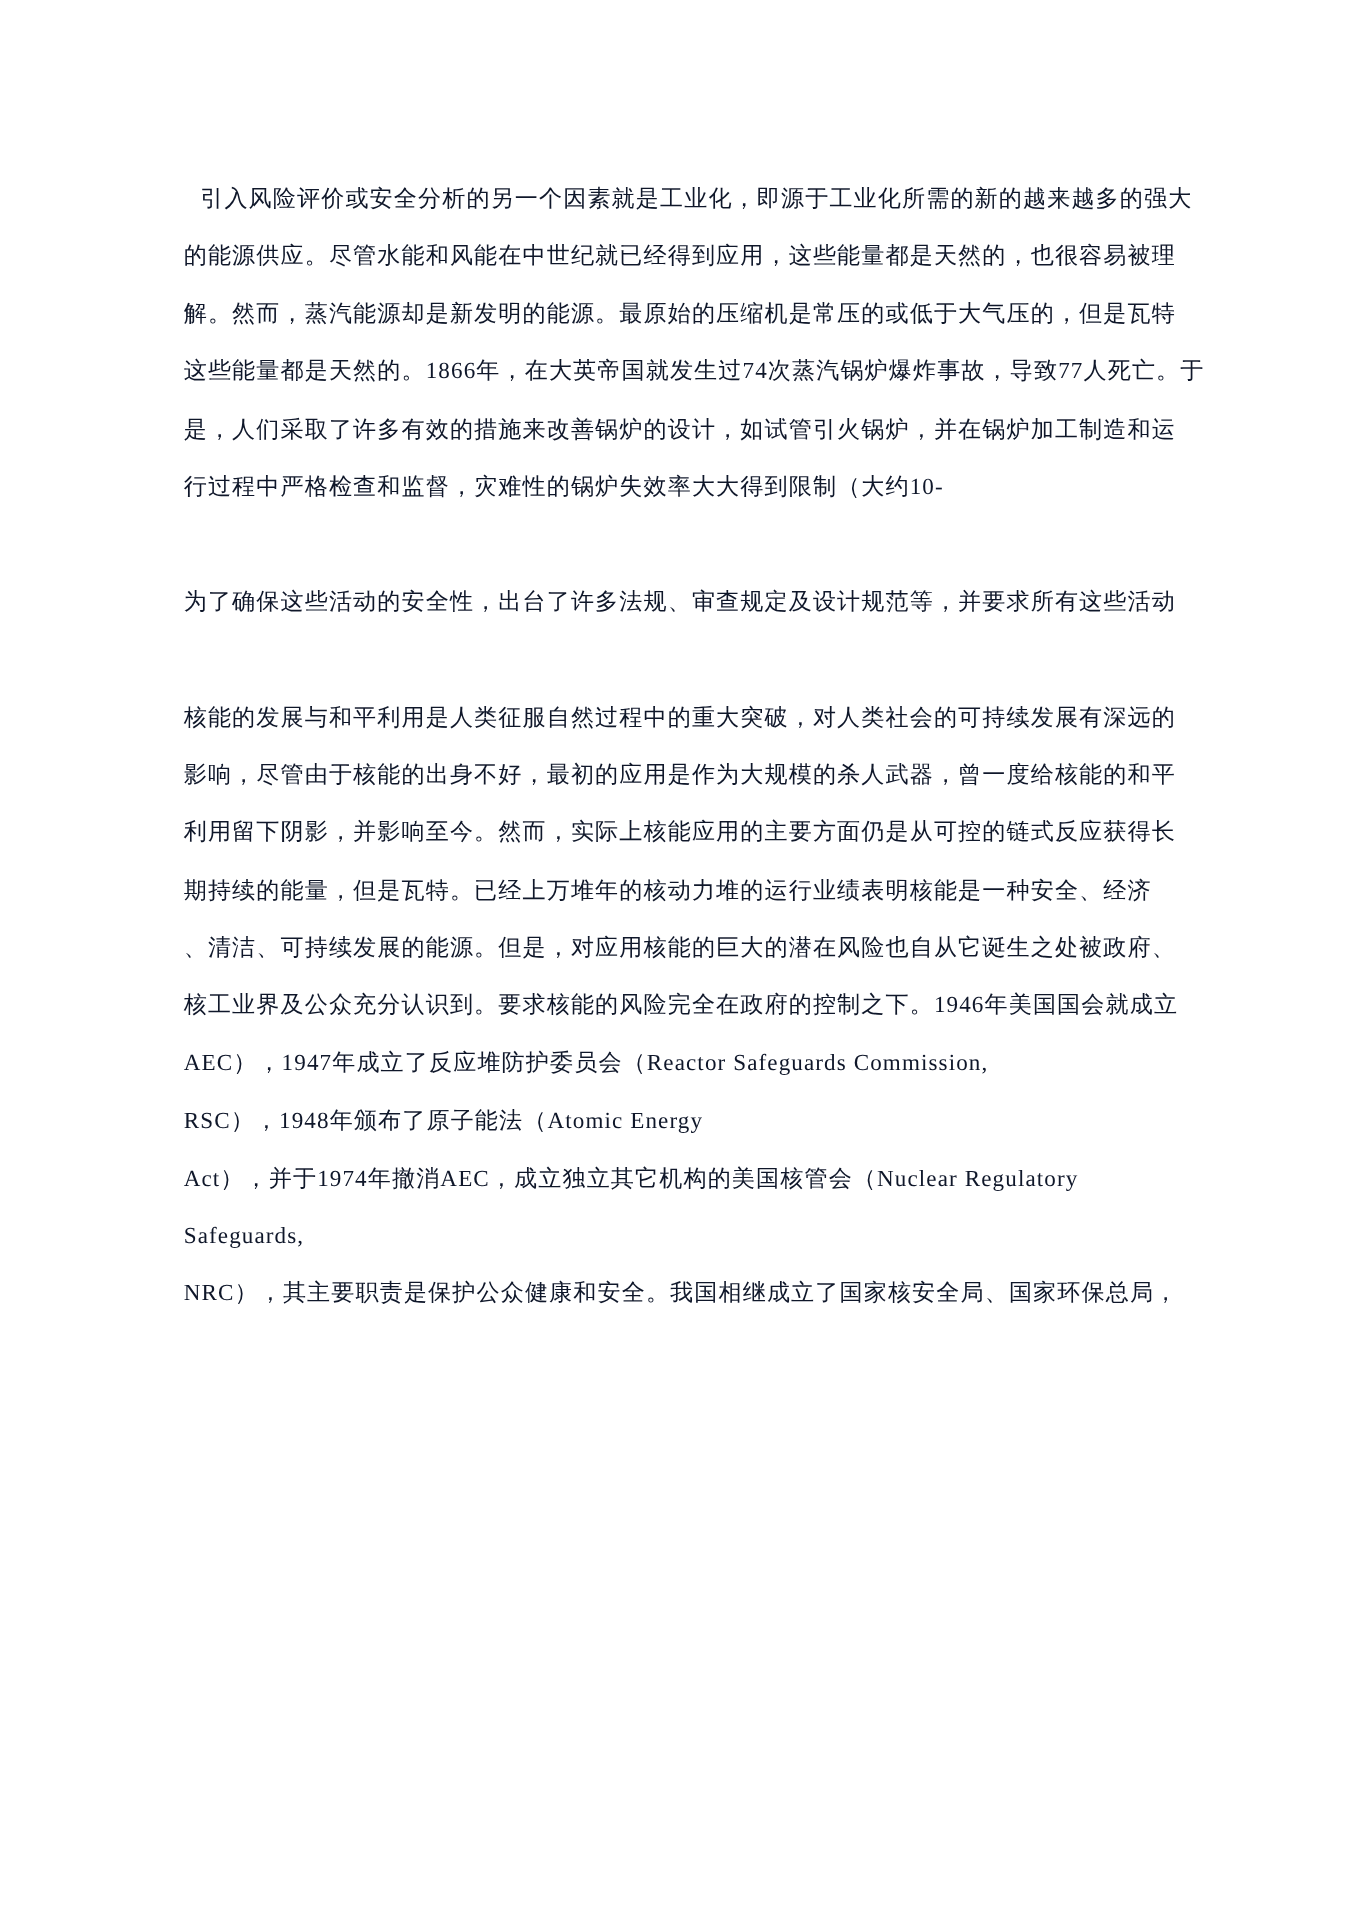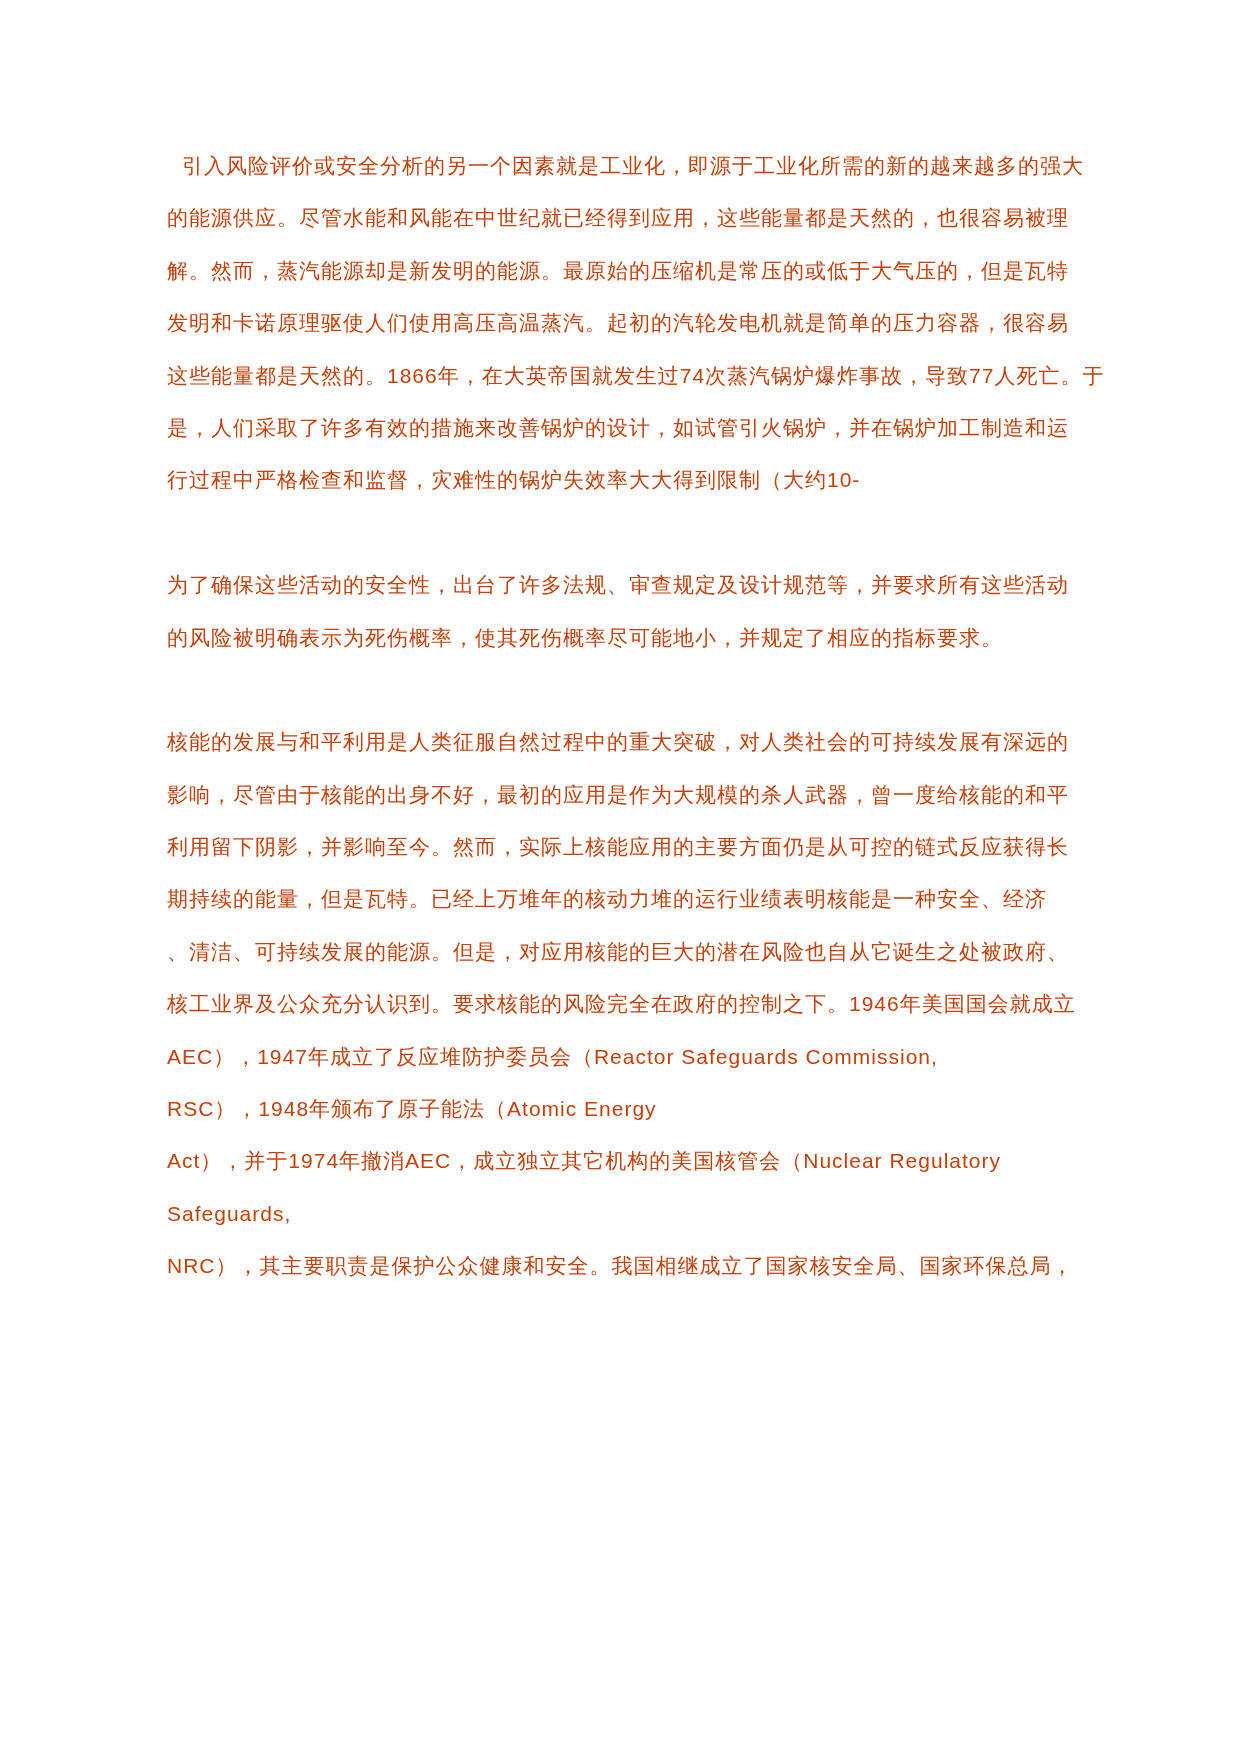--- a/index.html
+++ b/index.html
@@ -11,23 +11,24 @@
     position: relative;
     width: 1241px;
     height: 1754px;
     background: #ffffff;
     overflow: hidden;
     font-family: "Liberation Sans", "DejaVu Sans", sans-serif;
   }
   .content {
     position: absolute;
     left: 167px;
-    top: 140px;
+    top: 154px;
     width: 960px;
-    color: #c2410c;
+    color: #0f172a;
+    font-family: Liberation Serif, serif;
   }
   .paragraph { margin: 0; padding: 0; }
   .paragraph + .paragraph { margin-top: 52.4px; } 
   .line {
     margin: 0;
     padding: 0;
     height: 52.4px;
     line-height: 52.4px;
     font-size: 21px;
     letter-spacing: 1px;
@@ -39,29 +40,27 @@
 </head>
 <body>
 
 <div class="page">
   <div class="content">
 
     <section class="paragraph">
       <p class="line indent">引入风险评价或安全分析的另一个因素就是工业化，即源于工业化所需的新的越来越多的强大</p>
       <p class="line">的能源供应。尽管水能和风能在中世纪就已经得到应用，这些能量都是天然的，也很容易被理</p>
       <p class="line">解。然而，蒸汽能源却是新发明的能源。最原始的压缩机是常压的或低于大气压的，但是瓦特</p>
-      <p class="line">发明和卡诺原理驱使人们使用高压高温蒸汽。起初的汽轮发电机就是简单的压力容器，很容易</p>
       <p class="line">这些能量都是天然的。1866年，在大英帝国就发生过74次蒸汽锅炉爆炸事故，导致77人死亡。于</p>
       <p class="line">是，人们采取了许多有效的措施来改善锅炉的设计，如试管引火锅炉，并在锅炉加工制造和运</p>
       <p class="line">行过程中严格检查和监督，灾难性的锅炉失效率大大得到限制（大约10-</p>
     </section>
 
     <section class="paragraph">
       <p class="line">为了确保这些活动的安全性，出台了许多法规、审查规定及设计规范等，并要求所有这些活动</p>
-      <p class="line">的风险被明确表示为死伤概率，使其死伤概率尽可能地小，并规定了相应的指标要求。</p>
     </section>
 
     <section class="paragraph">
       <p class="line">核能的发展与和平利用是人类征服自然过程中的重大突破，对人类社会的可持续发展有深远的</p>
       <p class="line">影响，尽管由于核能的出身不好，最初的应用是作为大规模的杀人武器，曾一度给核能的和平</p>
       <p class="line">利用留下阴影，并影响至今。然而，实际上核能应用的主要方面仍是从可控的链式反应获得长</p>
       <p class="line">期持续的能量，但是瓦特。已经上万堆年的核动力堆的运行业绩表明核能是一种安全、经济</p>
       <p class="line">、清洁、可持续发展的能源。但是，对应用核能的巨大的潜在风险也自从它诞生之处被政府、</p>
       <p class="line">核工业界及公众充分认识到。要求核能的风险完全在政府的控制之下。1946年美国国会就成立</p>
       <p class="line">AEC），1947年成立了反应堆防护委员会（Reactor Safeguards Commission,</p>

